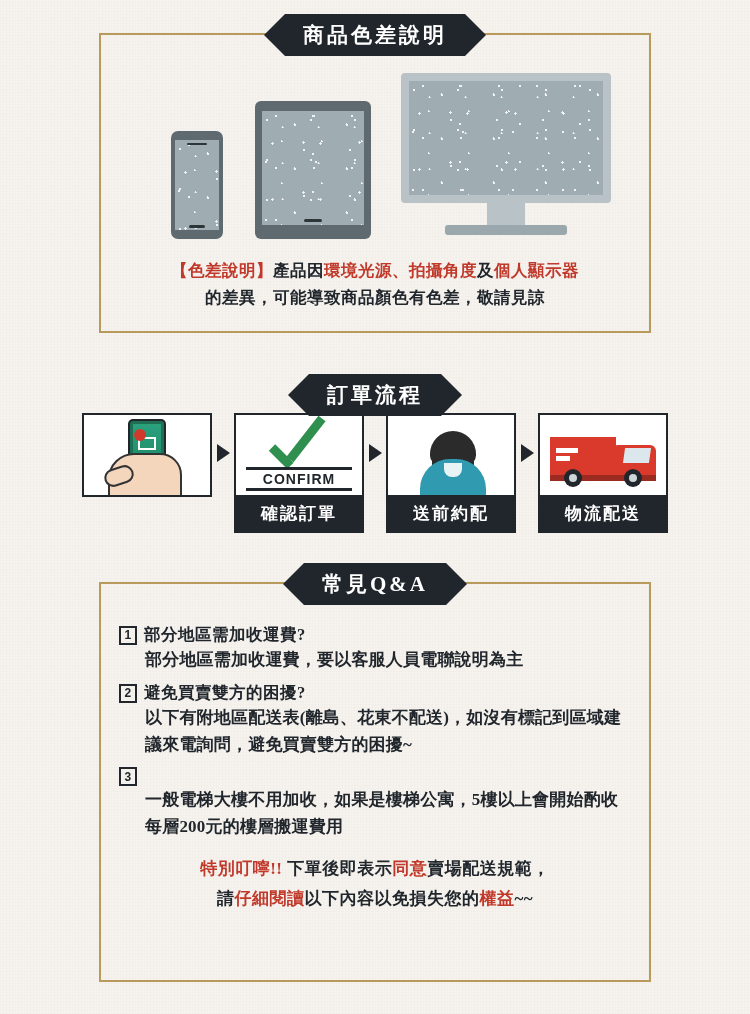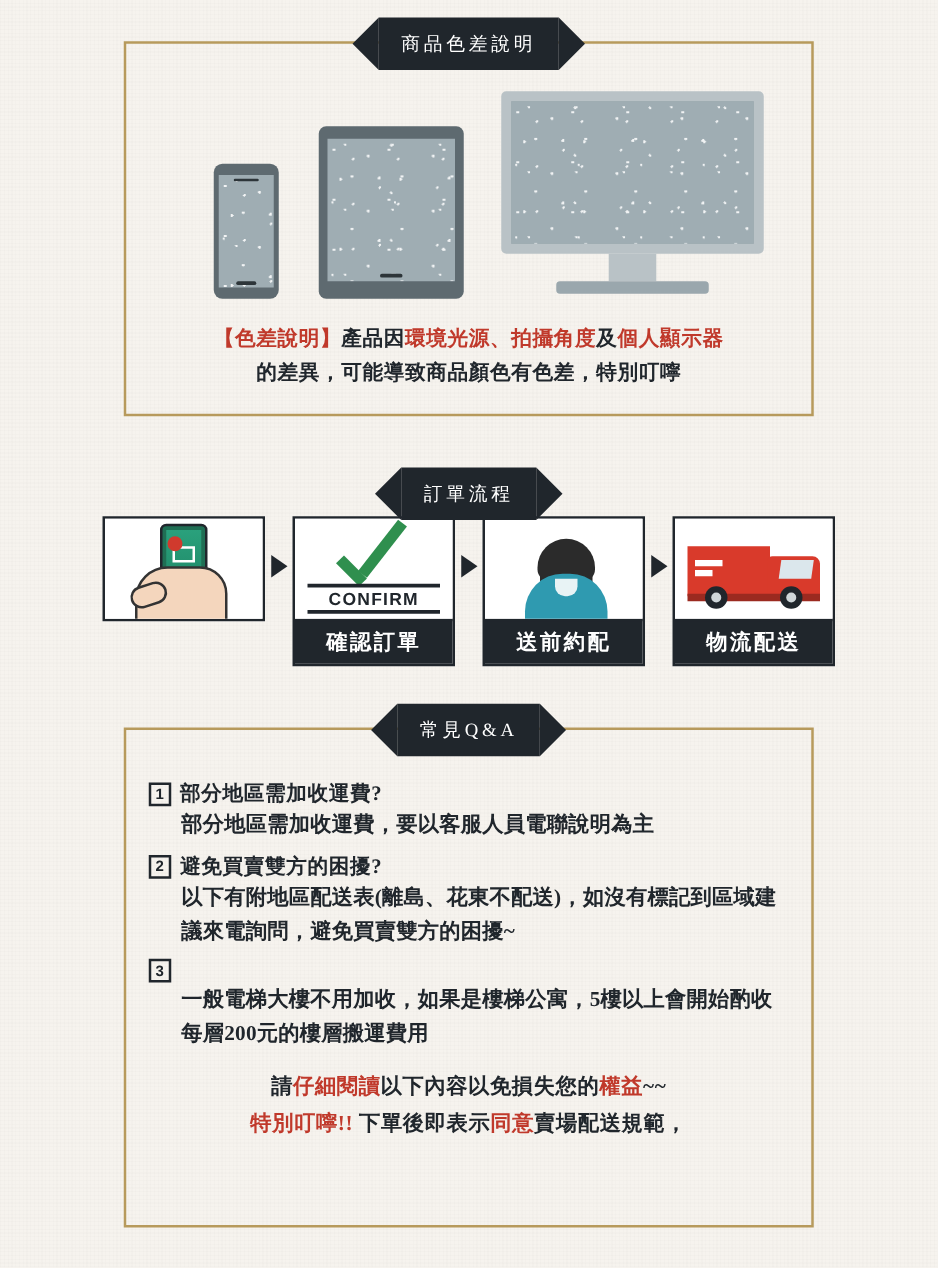--- a/index.html
+++ b/index.html
@@ -35,23 +35,23 @@
   }
   .ribbon {
     position: relative;
     background: #20262c;
     height: 42px;
     display: flex;
     align-items: center;
     justify-content: center;
     padding: 0 18px;
     color: #fff;
-    font-weight: normal;
+    font-weight: bold;
     letter-spacing: 3px;
-    font-size: 15px;
+    font-size: 21px;
     font-family: "Liberation Serif", serif;
   }
   .ribbon::before,
   .ribbon::after {
     content: "";
     position: absolute;
     top: 0;
     width: 0; height: 0;
     border-top: 21px solid transparent;
     border-bottom: 21px solid transparent;
@@ -362,21 +362,21 @@
       </div>
     </div>
     <div id="mon-neck"></div>
     <div id="mon-base"></div>
   </div>
 
   <div class="color-note">
     <div>
       <span class="hl">【色差說明】</span><span>產品因</span><span class="hl">環境光源、拍攝角度</span><span>及</span><span class="hl">個人顯示器</span>
     </div>
-    <div>的差異，可能導致商品顏色有色差，特別叮嚀</div>
+    <div>的差異，可能導致商品顏色有色差，敬請見諒</div>
   </div>
 </div>
 
 <div class="section" id="sec-flow">
   <div class="ribbon-wrap">
     <div class="ribbon">訂單流程</div>
   </div>
 
   <div class="flow-row">
 
@@ -478,22 +478,22 @@
 
     <div class="qa-item">
       <div class="qa-q">
         <span class="qa-num">3</span>
       </div>
       <div class="qa-a">一般電梯大樓不用加收，如果是樓梯公寓，5樓以上會開始酌收每層200元的樓層搬運費用</div>
     </div>
 
     <div class="qa-footer">
       <div>
-        <span>請</span><span class="red">仔細閱讀</span><span>以下內容</span><span>以免損失您的</span><span class="red">權益</span><span>~~</span>
-      </div>
-      <div>
         <span class="red">特別叮嚀!!</span>
         <span>下單後即表示</span><span class="red">同意</span><span>賣場配送規範，</span>
       </div>
+      <div>
+        <span>請</span><span class="red">仔細閱讀</span><span>以下內容</span><span>以免損失您的</span><span class="red">權益</span><span>~~</span>
+      </div>
     </div>
 
   </div>
 </div>
 
 </body></html>

